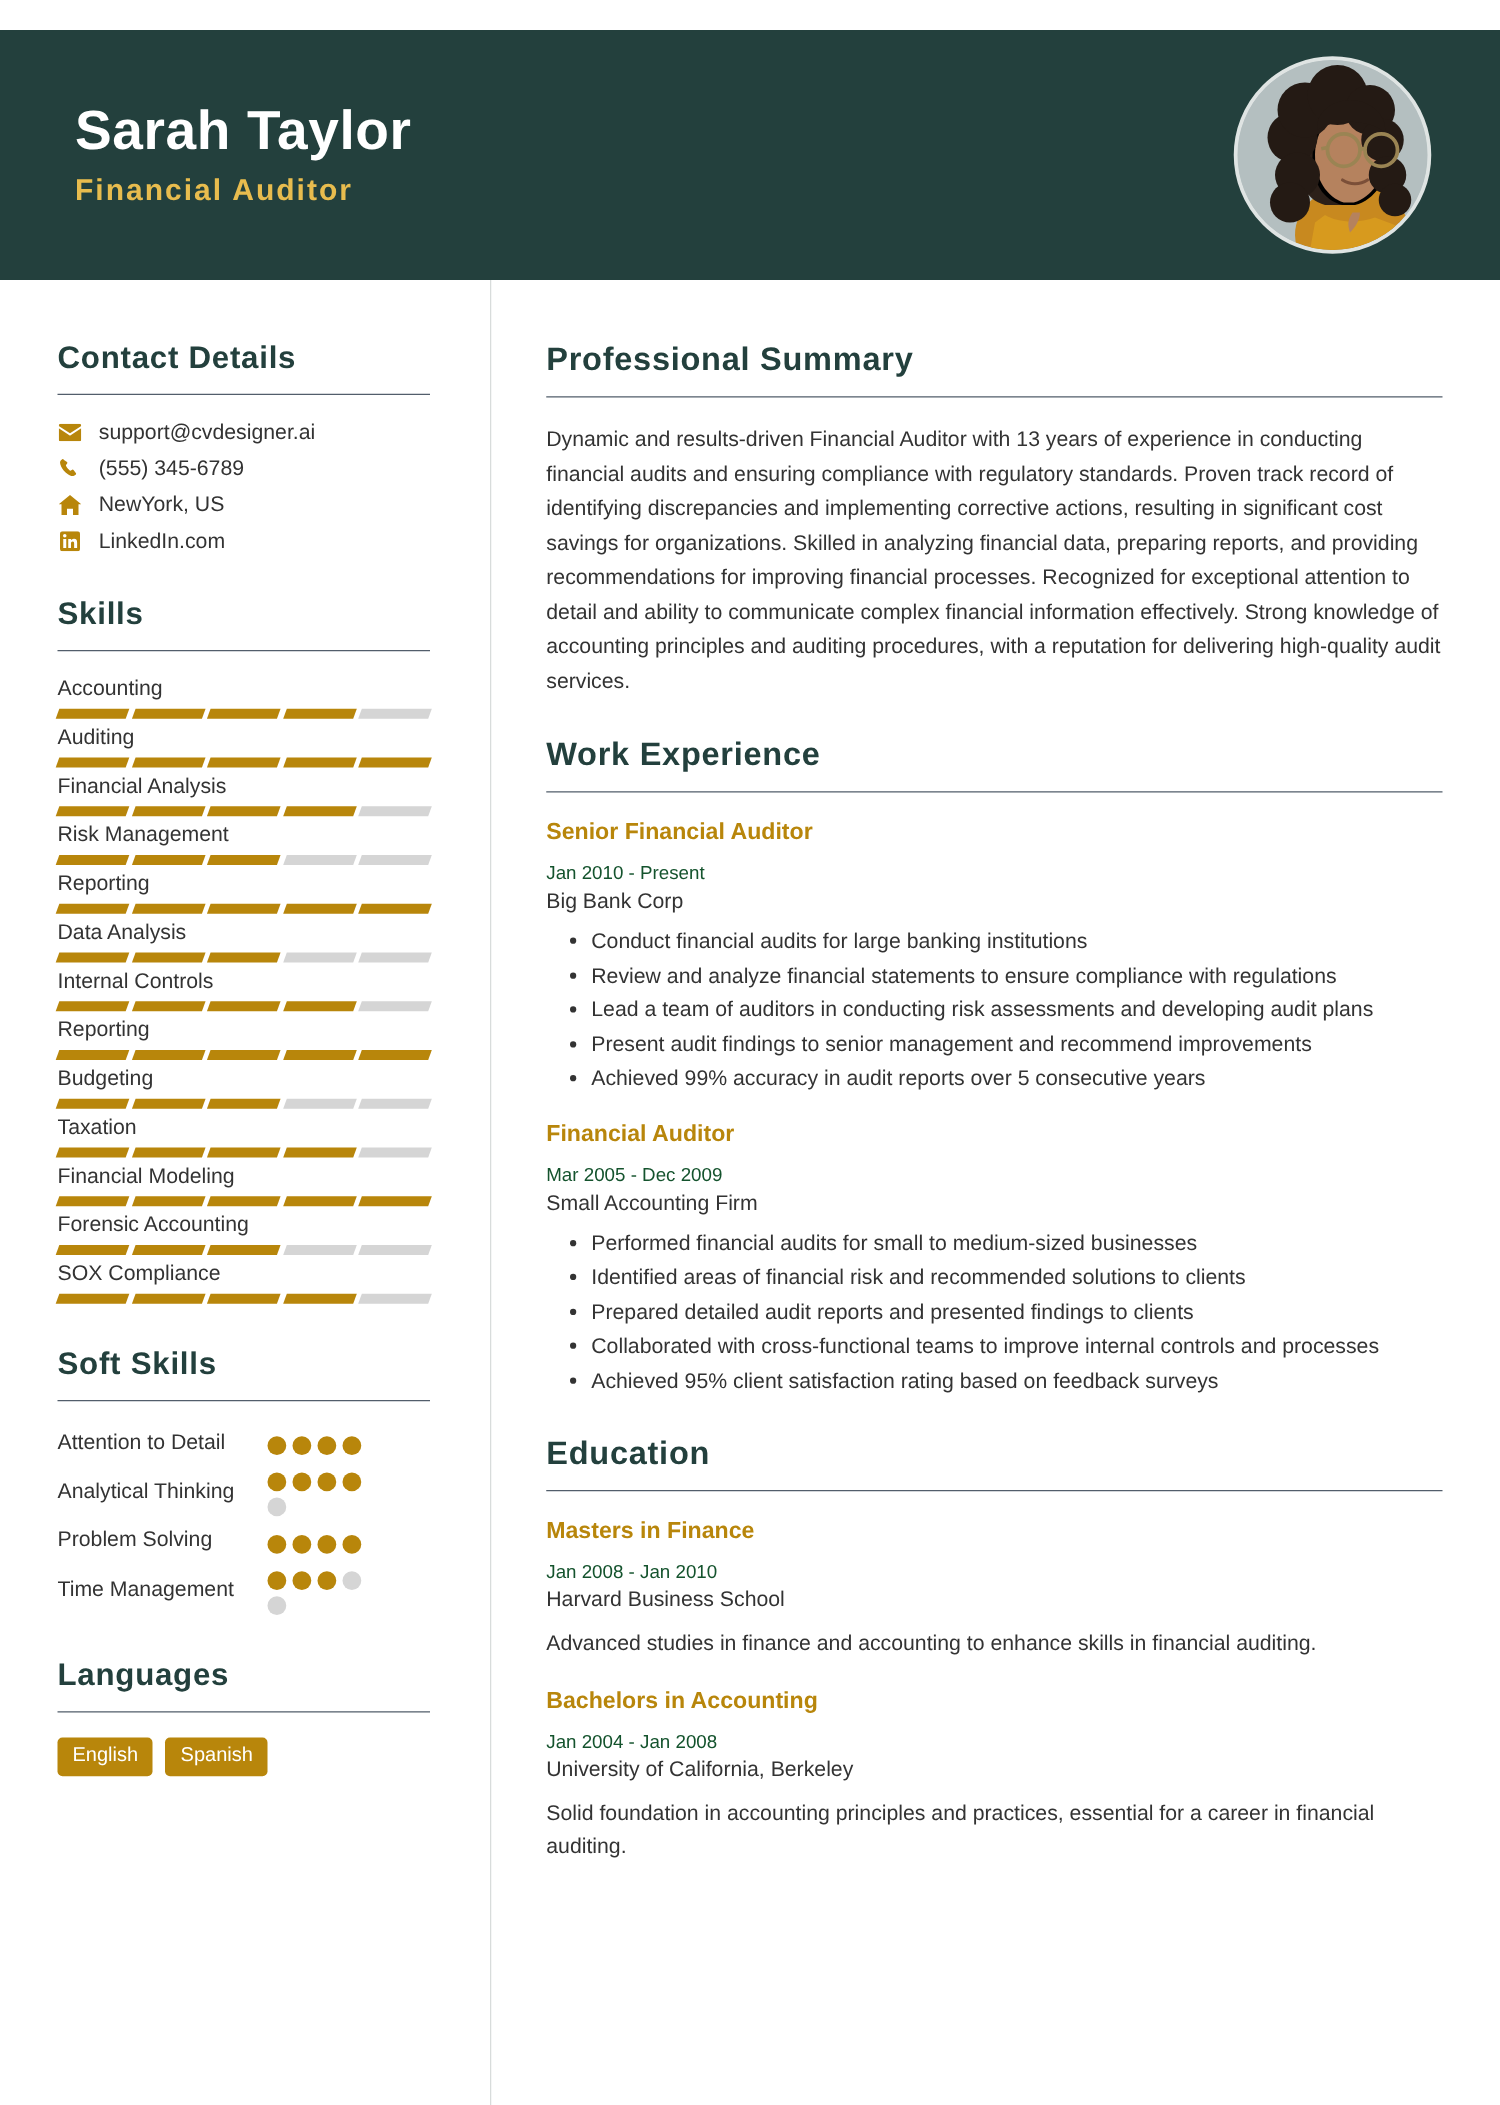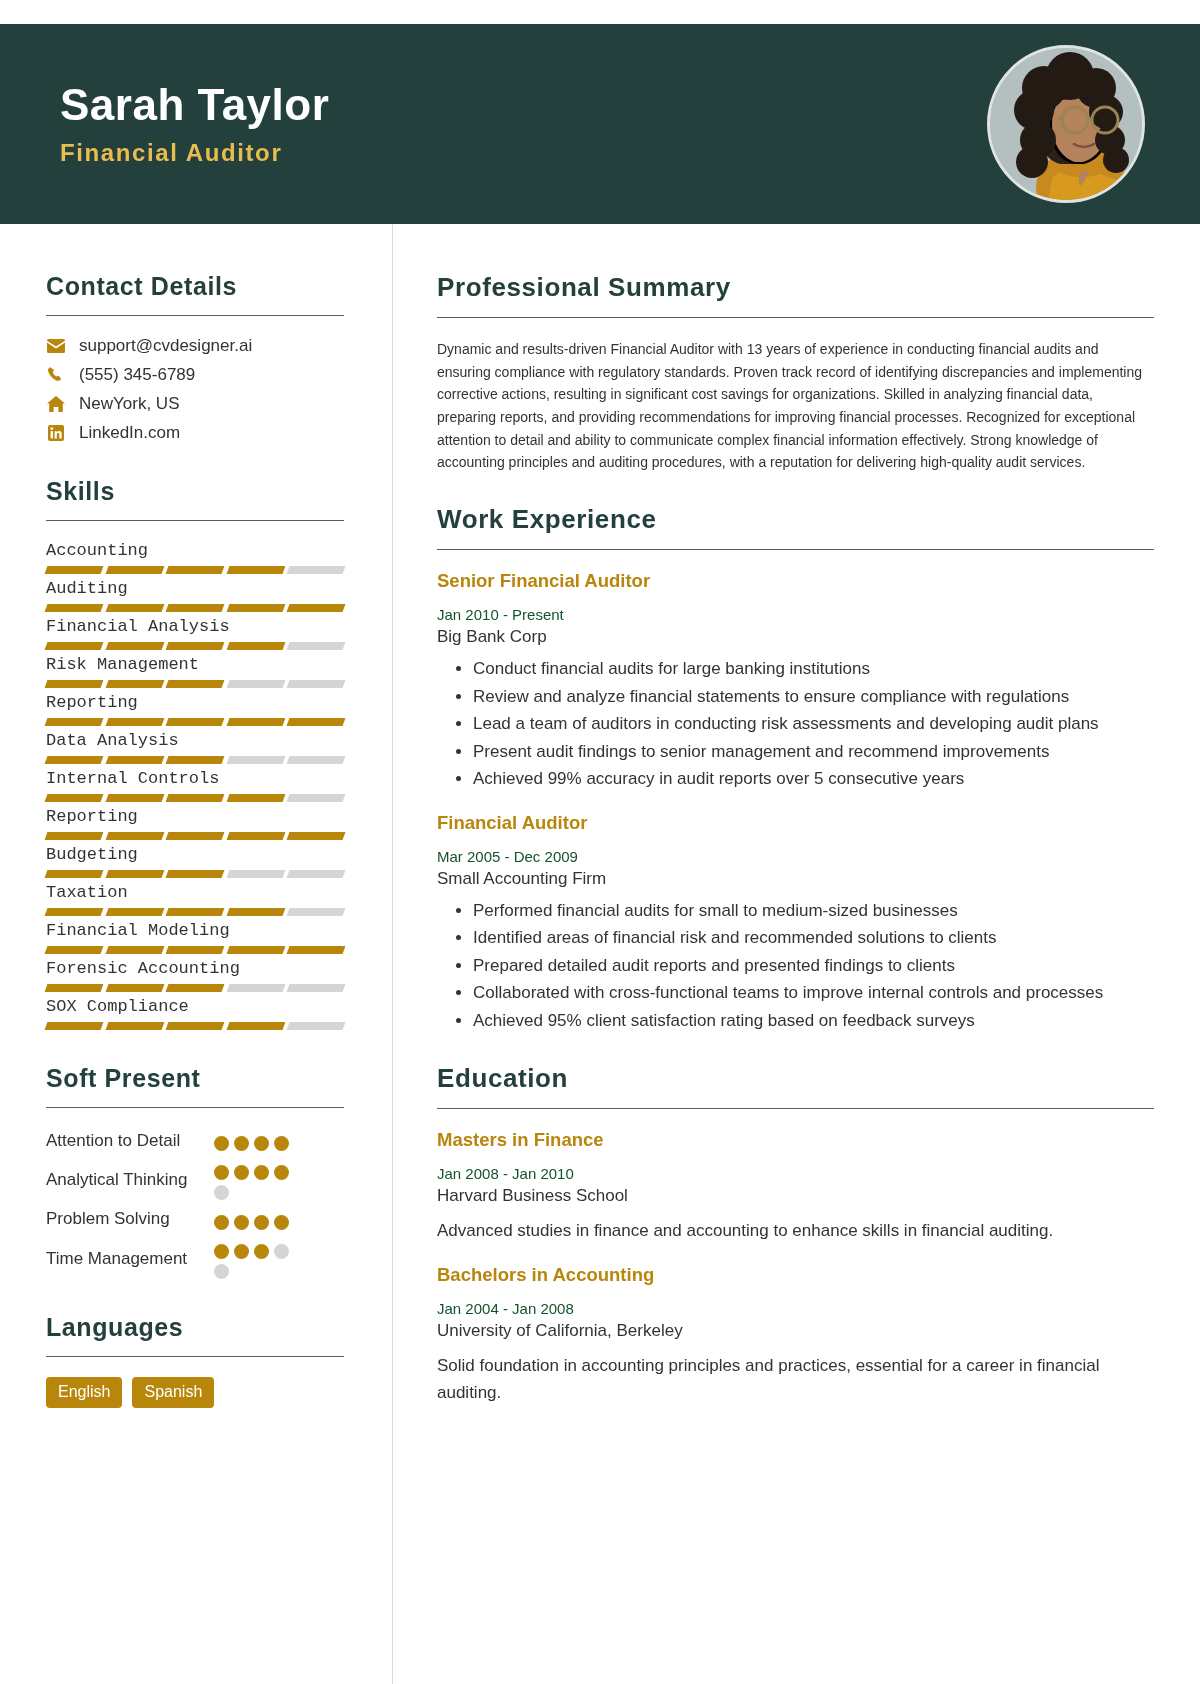--- a/index.html
+++ b/index.html
@@ -84,21 +84,21 @@
   .contact-row{display:flex;align-items:center;gap:13px;}
   .c-icon{
     width:20px;height:20px;flex:none;
     display:flex;align-items:center;justify-content:center;
     color:#b8860b;
   }
   .c-icon svg{display:block;}
   .c-text{font-size:17px;color:#333;}
 
   
-  .skill{margin-bottom:5px;font-family:Liberation Mono, monospace;}
+  .skill{margin-bottom:5px;}
   .skill-name{font-size:17px;color:#333;margin-bottom:6px;}
   .bar{display:flex;gap:5px;height:8px;}
   .seg{
     flex:1;height:8px;
     background:#d5d5d5;
     transform:skewX(-20deg);
   }
   .seg.on{background:#b8860b;}
 
   
@@ -122,21 +122,21 @@
   .lang-wrap{display:flex;gap:10px;flex-wrap:wrap;}
   .lang{
     background:#b8860b;color:#fff;
     font-size:16px;
     padding:6px 12px 7px;
     border-radius:4px;
   }
 
   
   .summary{
-    font-size:14px;line-height:1.62;color:#333;margin:0;
+    font-size:17px;line-height:1.62;color:#333;margin:0;
     text-align:left;
   }
   .entry{margin-bottom:20px;}
   .entry-head{
     display:flex;align-items:baseline;justify-content:space-between;gap:14px;flex-direction:column;
   }
   .entry-title{
     font-size:18.5px;font-weight:bold;color:#b8860b;
   }
   .entry-date{
@@ -384,21 +384,21 @@
                 <div class="seg on"></div>
                 <div class="seg on"></div>
                 <div class="seg on"></div>
                 <div class="seg"></div>
               </div>
             </div>
           </div>
       </div>
 
       <div class="sec">
-        <div class="sec-title">Soft Present</div>
+        <div class="sec-title">Soft Skills</div>
         <div class="sec-rule"></div>
         <div id="soft-list">
             <div class="soft-row">
               <div class="soft-name">Attention to Detail</div>
               <div class="dots">
                 <span class="dot on"></span>
                 <span class="dot on"></span>
                 <span class="dot on"></span>
                 <span class="dot on"></span>
               </div>

